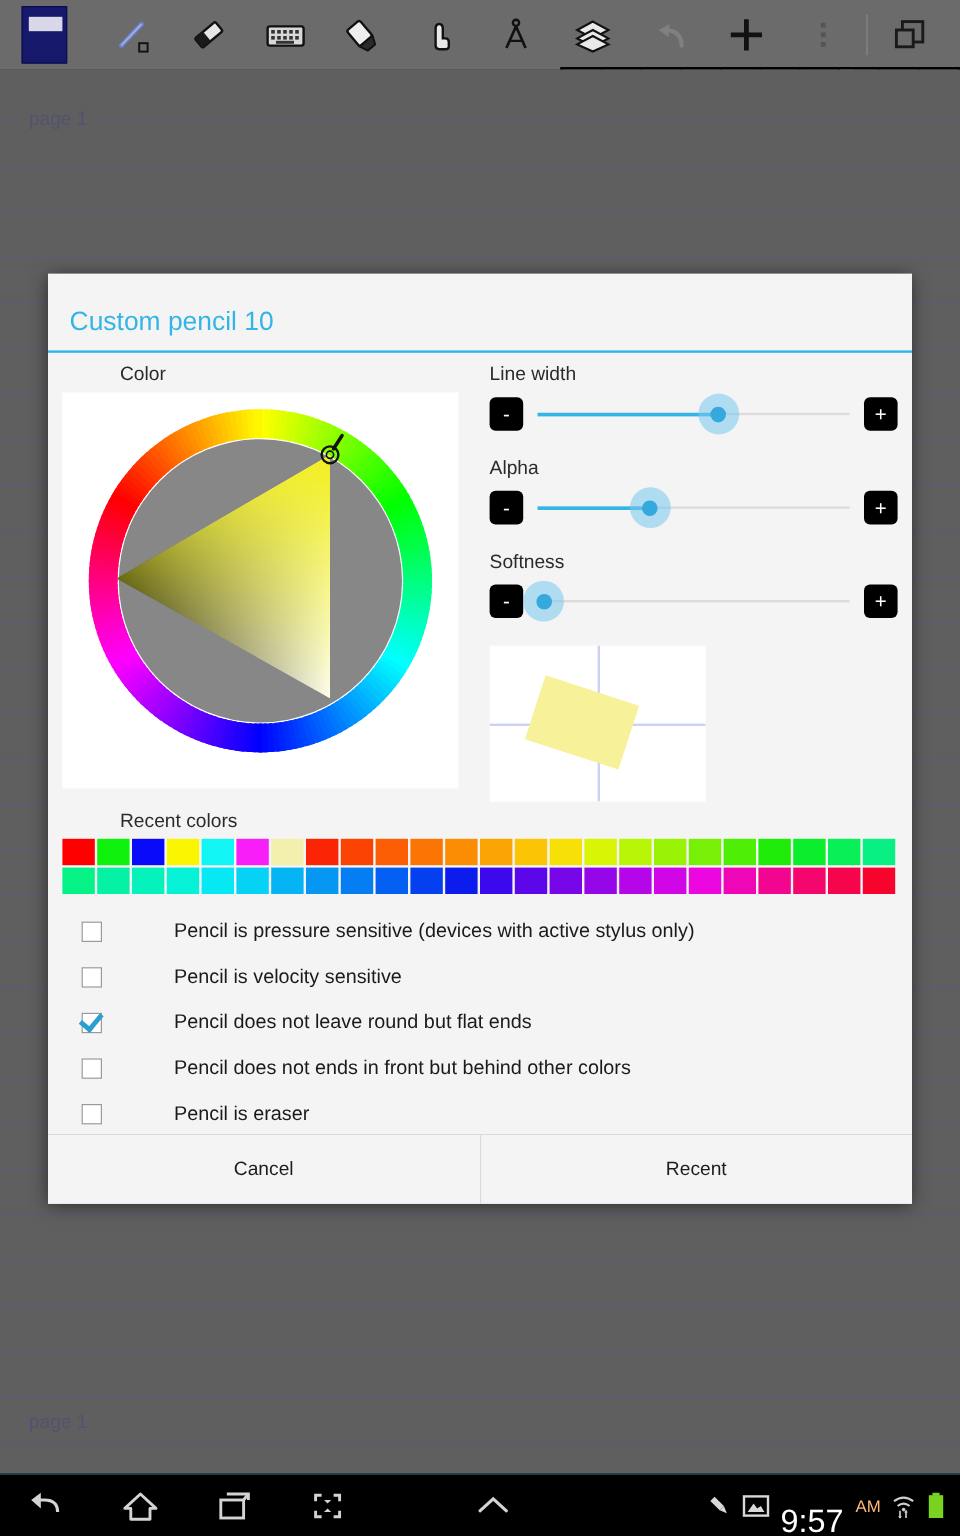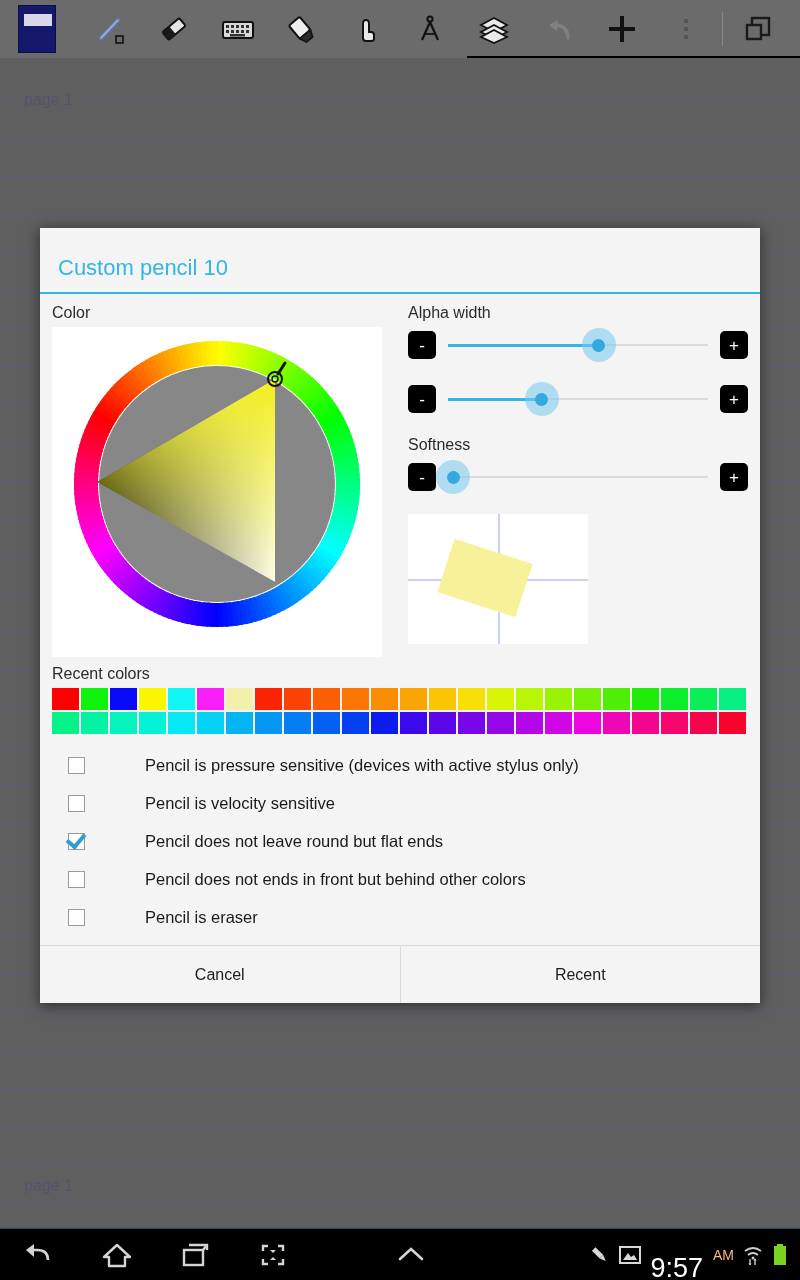--- a/index.html
+++ b/index.html
@@ -55,21 +55,21 @@
   
   #dialog {
     position: absolute; left: 40px; top: 228px; width: 720px; height: 775px;
     background: #f4f4f4; box-shadow: 0 2px 14px rgba(0,0,0,.55);
   }
   #dlg-title-bar { height: 66px; padding: 0 18px; display: flex; align-items: center;
     border-bottom: 2px solid #33b5e5; }
   #dlg-title { color: #33b5e5; font-size: 22px; margin-top: 16px; }
 
   #dlg-body { padding: 10px 12px 0 12px; }
-  .section-label { font-size: 16px; color: #2b2b2b; margin-bottom: 5px; }
+  .section-label { font-size: 16px; color: #2b2b2b; margin-bottom: 5px; margin-left: 48px; }
 
   .row-top { display: flex; gap: 14px; }
 
   
   #wheel-col { width: 342px; }
   #wheel-box { width: 330px; height: 330px; background: #fff; position: relative; }
   #wheel { position: absolute; left: 15px; top: 7px; }
 
   
   #ctl-col { flex: 1; padding-top: 0; }
@@ -668,32 +668,33 @@
                 <circle cx="0" cy="0" r="3" fill="none" stroke="#111" stroke-width="1.4"></circle>
                 <line x1="3" y1="-5" x2="10" y2="-16" stroke="#111" stroke-width="3" stroke-linecap="round"></line>
               </g>
             </svg>
           </div>
         </div>
 
         <div id="ctl-col">
           <div id="sliders">
               <div>
-                <div class="ctl-label">Alpha width</div>
+                <div class="ctl-label">Line width</div>
                 <div class="slider-row">
                   <div class="sq-btn">-</div>
                   <div class="track-wrap">
                     <div class="track"></div>
                     <div class="track-fill" style="width: 58%; background: rgb(51, 181, 229);"></div>
                     <div class="thumb" style="left: 58%;"></div>
                   </div>
                   <div class="sq-btn">+</div>
                 </div>
               </div>
               <div>
+                <div class="ctl-label">Alpha</div>
                 <div class="slider-row">
                   <div class="sq-btn">-</div>
                   <div class="track-wrap">
                     <div class="track"></div>
                     <div class="track-fill" style="width: 36%; background: rgb(51, 181, 229);"></div>
                     <div class="thumb" style="left: 36%;"></div>
                   </div>
                   <div class="sq-btn">+</div>
                 </div>
               </div>

